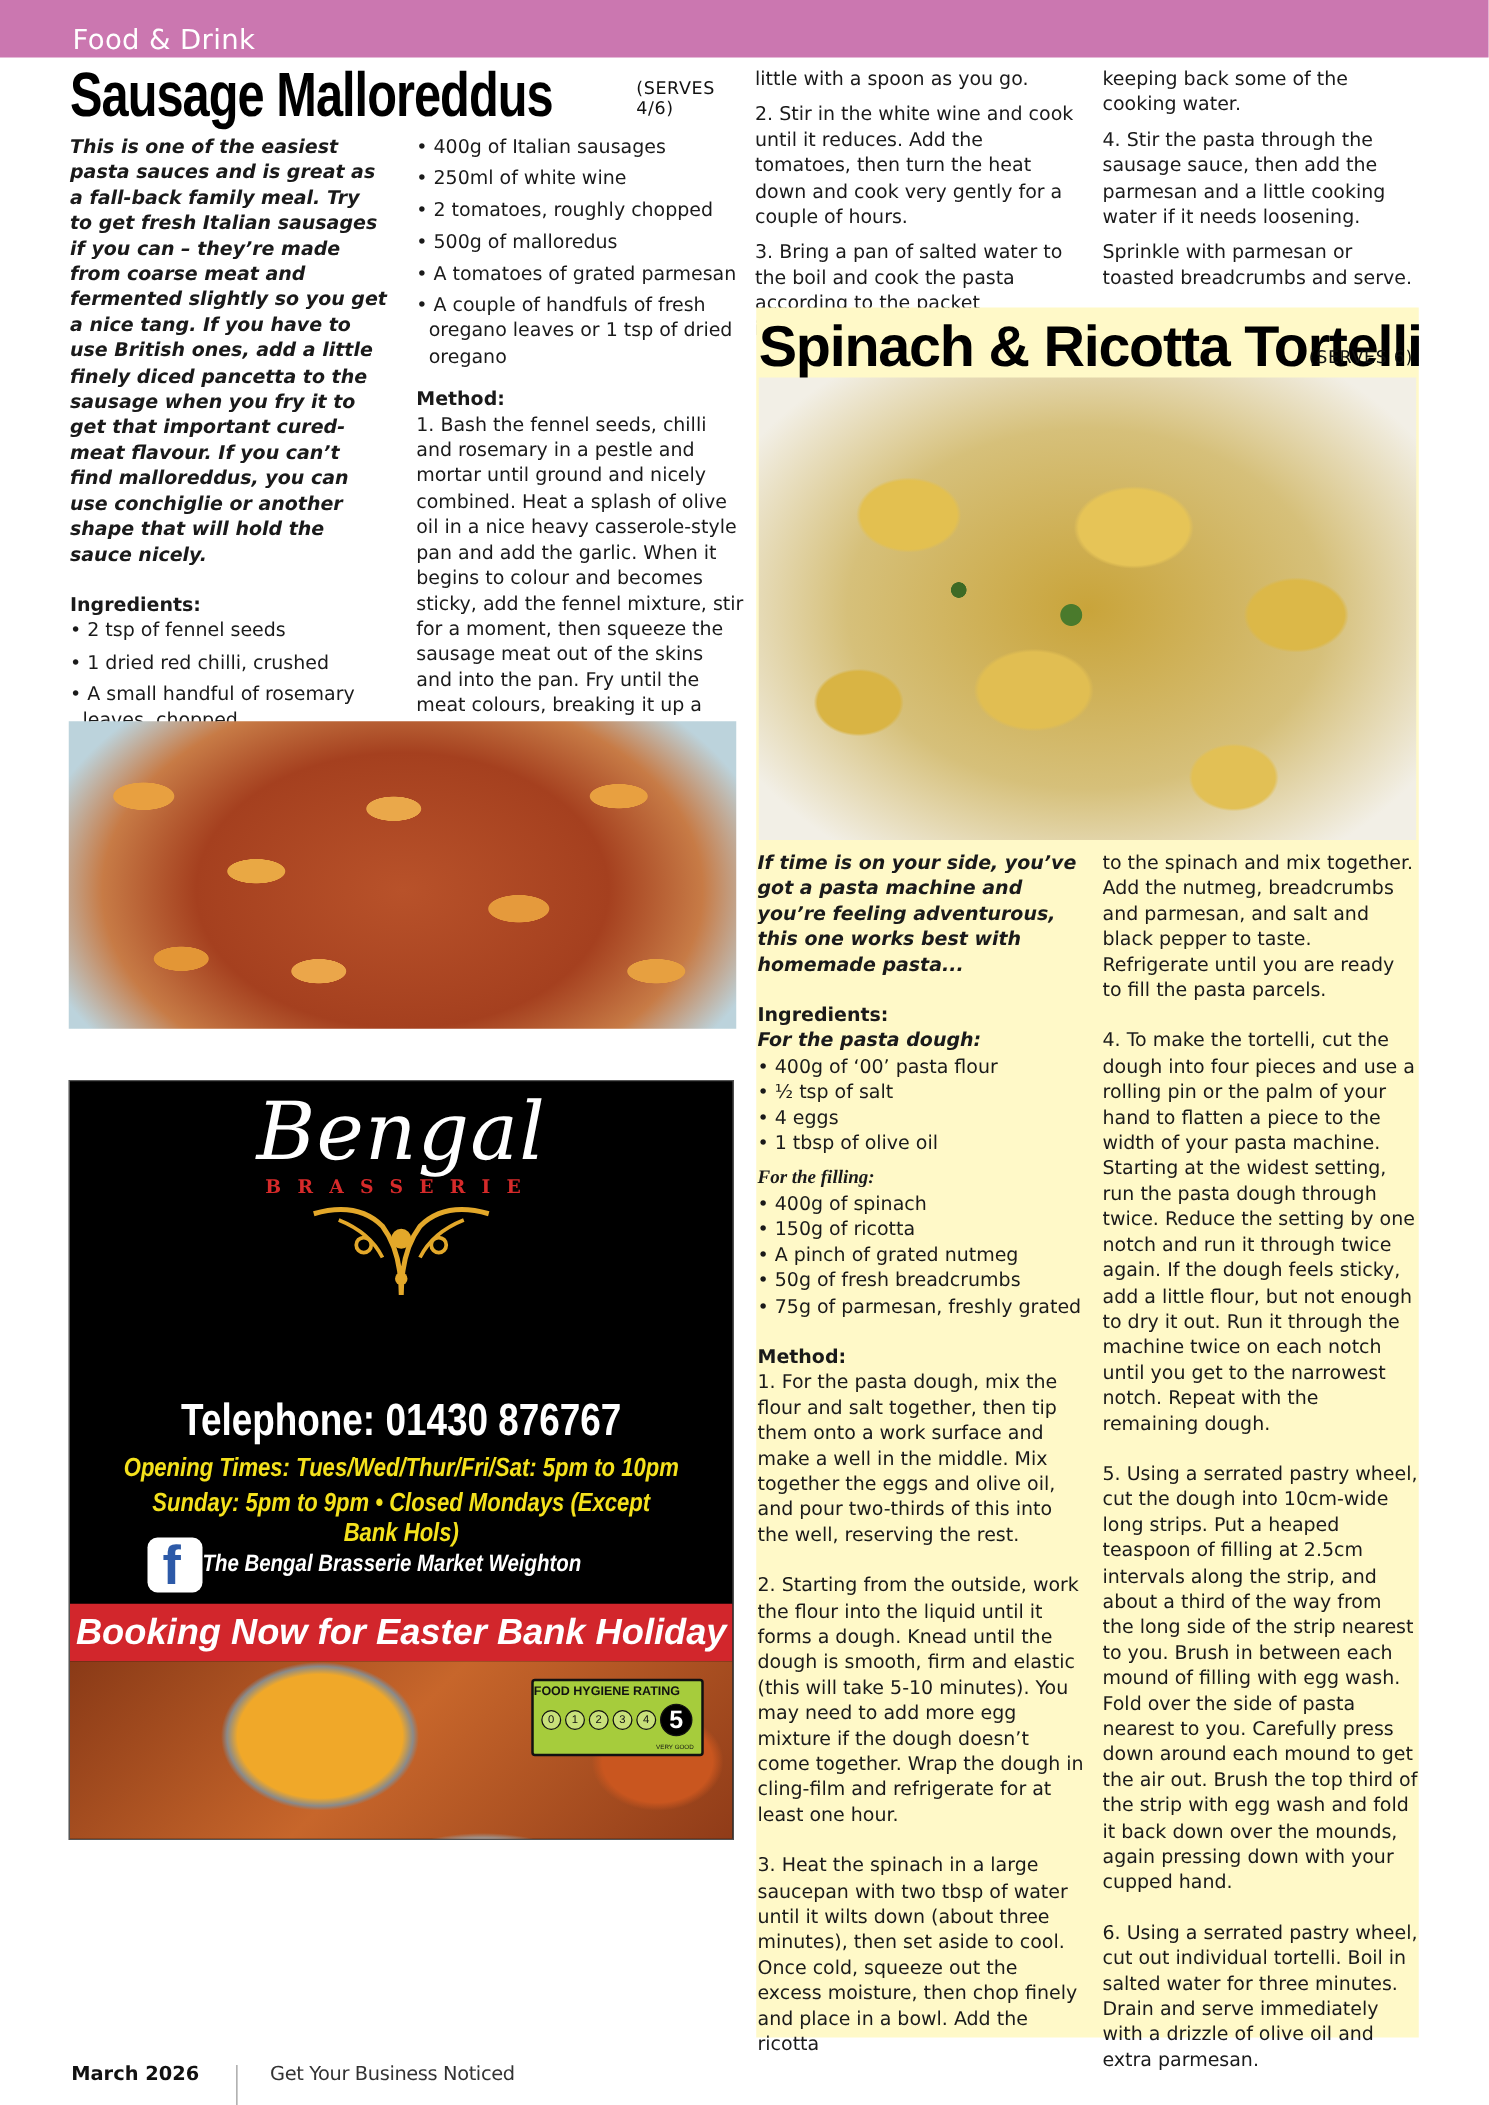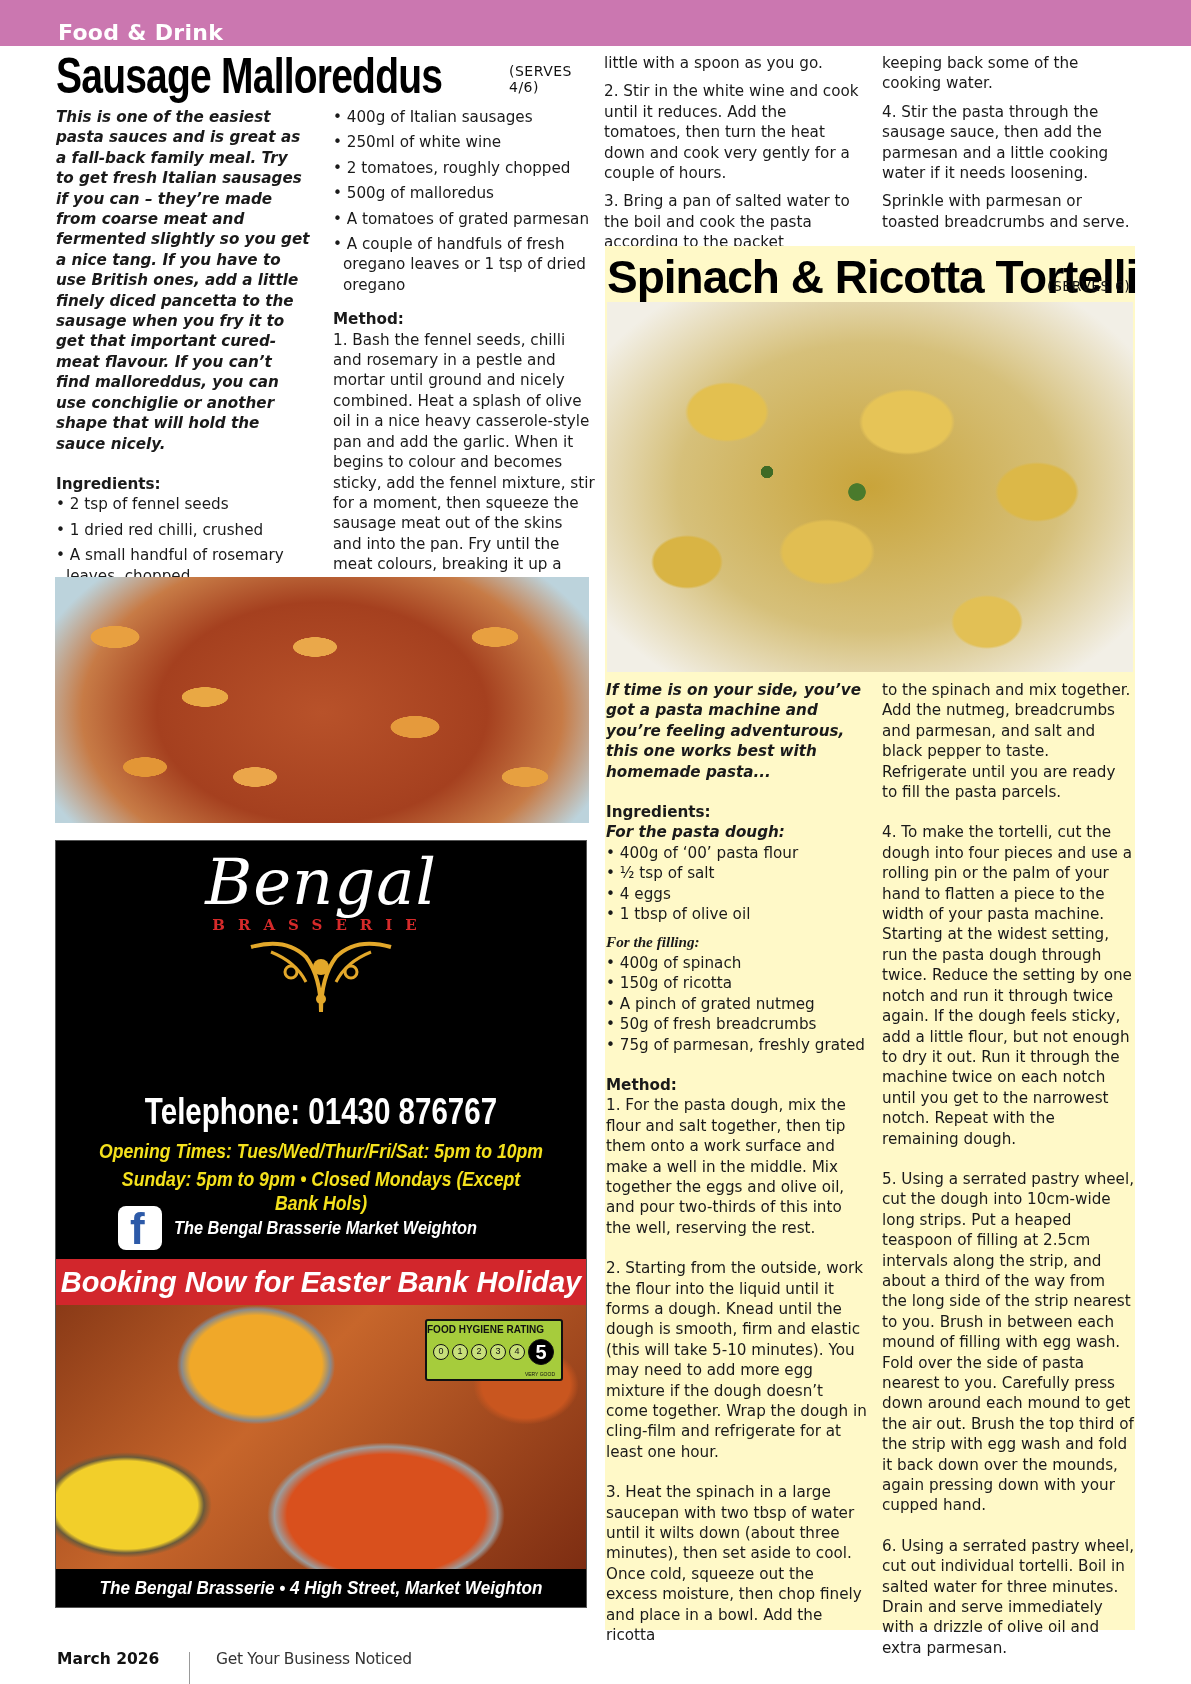--- a/index.html
+++ b/index.html
@@ -1,18 +1,18 @@
 <!DOCTYPE html>
 <html><head>
 <meta charset="utf-8">
 <style>
   * { box-sizing: border-box; margin: 0; padding: 0; }
   body { width: 1191px; height: 1684px; background: #ffffff; position: relative; overflow: hidden; font-family: "DejaVu Sans", sans-serif; color: #1a1a1a; }
   .topbar { position: absolute; left: 0; top: 0; width: 1191px; height: 46px; background: #cb77b0; }
-  .section-label { position: absolute; left: 58px; top: 20px; font-family: "DejaVu Sans", sans-serif; font-weight: bold; font-size: 22px; color: #ffffff; letter-spacing: 0.3px; text-align: right; }
+  .section-label { position: absolute; left: 58px; top: 20px; font-family: "DejaVu Sans", sans-serif; font-weight: normal; font-size: 22px; color: #ffffff; letter-spacing: 0.3px; text-align: right; }
   .headline { font-family: "Liberation Sans", sans-serif; font-weight: bold; color: #000; transform: scaleX(0.78); transform-origin: left bottom; white-space: nowrap; letter-spacing: -1px; }
   .serves { font-family: "DejaVu Sans", sans-serif; font-size: 14px; font-weight: normal; color: #111; letter-spacing: 0.5px; }
   .title1 { position: absolute; left: 56px; top: 46px; height: 56px; display: flex; align-items: flex-end; }
   .title1 .headline { font-size: 50px; line-height: 52px; }
   .title1 .serves { position: absolute; left: 453px; bottom: 7px; }
   .col { position: absolute; font-size: 15.2px; line-height: 20.4px; }
   .col p { margin-bottom: 8px; }
   .intro { font-style: italic; font-weight: bold; }
   .subhead { font-weight: bold; }
   .ingr li { list-style: none; padding-left: 10px; text-indent: -10px; margin-bottom: 5px; }
@@ -41,30 +41,30 @@
       radial-gradient(ellipse 60px 45px at 380px 320px, #e2c055 55%, transparent 60%),
       radial-gradient(circle 14px at 250px 190px, #4a7a2c 60%, transparent 65%),
       radial-gradient(circle 10px at 160px 170px, #3e6a25 60%, transparent 65%),
       radial-gradient(ellipse 320px 240px at 50% 50%, #c9a43a 0%, #d6c07a 60%, #f2efe6 100%);
   }
   .yellow-box { position: absolute; left: 605px; top: 246px; width: 530px; height: 1384px; background: #fff9c8; }
   .title2 { position: absolute; left: 607px; top: 252px; height: 50px; }
   .title2 .headline { font-size: 46px; line-height: 50px; }
   .title2 .serves { position: absolute; left: 440px; top: 26px; }
   
-  .ad { position: absolute; left: 55px; top: 840px; width: 532px; height: 768px; background: #000; border: 1px solid #555; overflow: hidden; }
+  .ad { position: absolute; left: 55px; top: 864px; width: 532px; height: 608px; background: #000; border: 1px solid #555; overflow: hidden; }
   .ad-logo-word { position: absolute; left: 0; width: 100%; top: 4px; text-align: center; font-family: "DejaVu Serif", serif; font-style: italic; color: #fff; font-size: 64px; letter-spacing: 1px; }
   .ad-logo-sub { position: absolute; left: 0; width: 100%; top: 75px; text-align: center; font-family: "DejaVu Serif", serif; color: #d62a2a; font-size: 15px; letter-spacing: 13px; font-weight: bold; }
   .ad-ornament { position: absolute; left: 190px; top: 96px; width: 150px; height: 80px; }
   .ad-banner1 { position: absolute; left: 0; top: 190px; width: 100%; height: 56px; background: #d2262c; color: #fff; text-align: center; font-family: "Liberation Sans", sans-serif; font-style: italic; font-weight: bold; font-size: 38px; line-height: 56px; }
   .ad-phone { position: absolute; left: 0; width: 100%; top: 250px; text-align: center; color: #fff; font-family: "Liberation Sans", sans-serif; font-weight: bold; font-size: 36px; transform: scaleX(0.82); }
   .ad-hours { position: absolute; left: 0; width: 100%; text-align: center; color: #f4e11c; font-family: "Liberation Sans", sans-serif; font-style: italic; font-weight: bold; font-size: 21px; transform: scaleX(0.84); }
   .ad-hours.l1 { top: 298px; }
   .ad-hours.l2 { top: 326px; }
-  .ad-fb { position: absolute; left: 62px; top: 365px; display: flex; align-items: center; gap: 12px; }
+  .ad-fb { position: absolute; left: 62px; top: 365px; display: flex; align-items: center; gap: 0; }
   .fb-icon { width: 44px; height: 44px; background: #fff; border-radius: 8px; position: relative; }
   .fb-icon::after { content: "f"; position: absolute; left: 12px; top: -2px; font-family: "Liberation Sans", sans-serif; font-weight: bold; font-size: 44px; color: #2d5aa8; }
   .fb-label { color: #fff; font-family: "Liberation Sans", sans-serif; font-style: italic; font-weight: bold; font-size: 19px; transform: scaleX(0.86); transform-origin: left center; white-space: nowrap; }
   .ad-banner2 { position: absolute; left: 0; top: 418px; width: 100%; height: 46px; background: #d2262c; color: #fff; text-align: center; font-family: "Liberation Sans", sans-serif; font-style: italic; font-weight: bold; font-size: 29px; line-height: 46px; }
   .ad-food { position: absolute; left: 0; top: 464px; width: 100%; height: 264px;
     background:
       radial-gradient(ellipse 130px 80px at 70px 200px, #f2cf2a 55%, #6b5a3a 60%, transparent 66%),
       radial-gradient(ellipse 120px 90px at 200px 60px, #f0a829 55%, #8a8a8a 62%, transparent 66%),
       radial-gradient(ellipse 180px 110px at 330px 210px, #d9501d 55%, #9c9c9c 62%, transparent 66%),
       radial-gradient(ellipse 80px 60px at 470px 80px, #c9561f 55%, transparent 66%),

